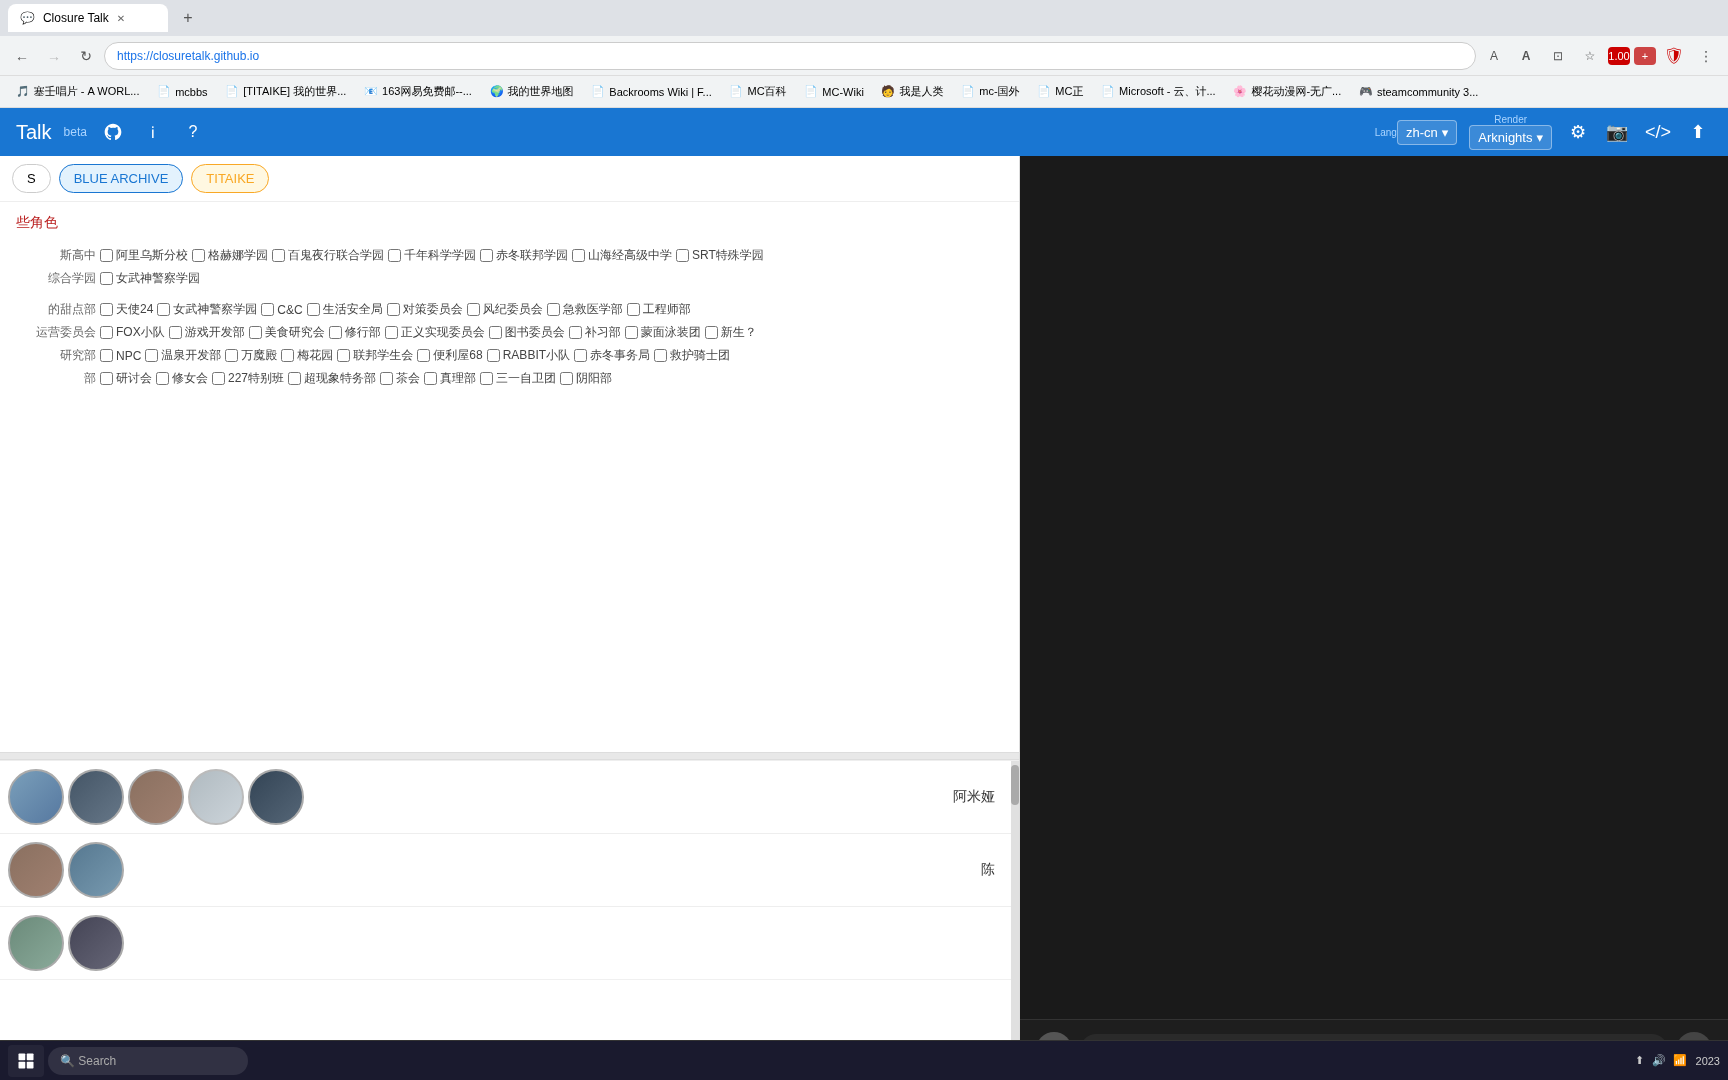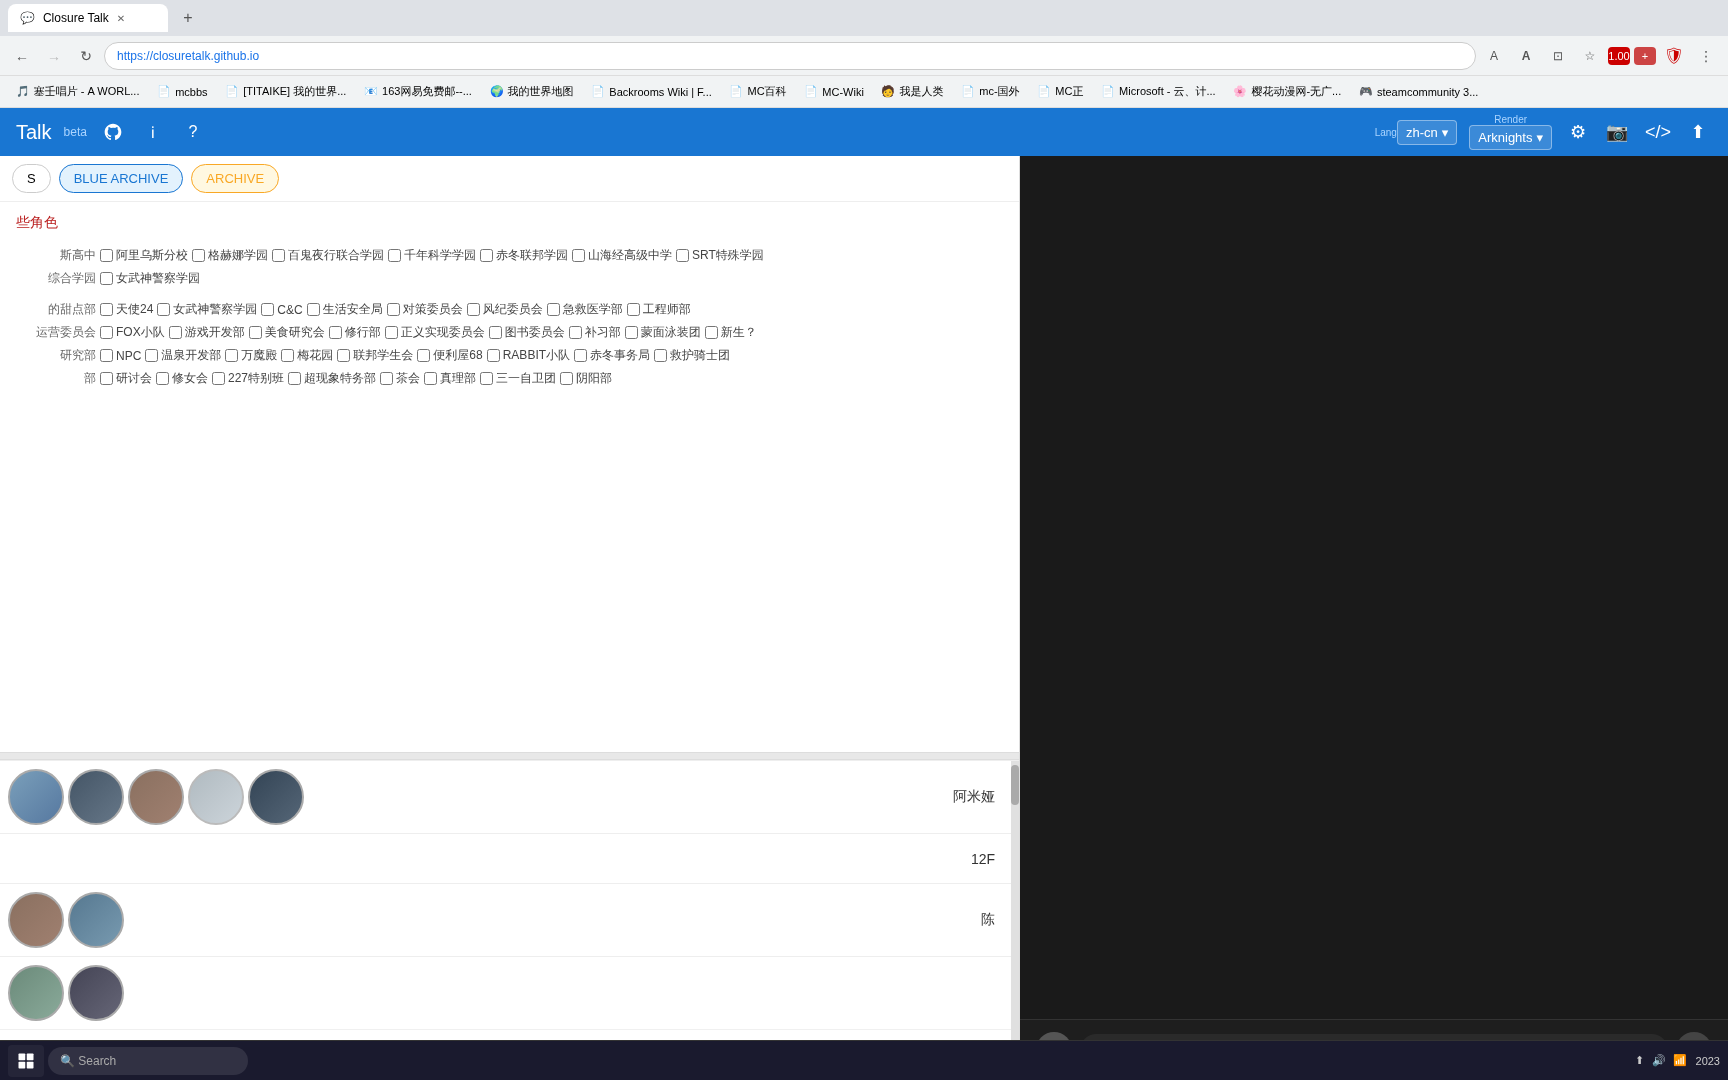--- a/index.html
+++ b/index.html
@@ -142,21 +142,21 @@
   <span class="header-icon" style="font-size:18px;">⬆</span>
 </div>
 
 <div class="main-layout">
 
   <div class="left-panel" style="width:1020px;border-right:1px solid #ddd;">
 
     <div class="tabs-bar">
       <button class="tab-btn">S</button>
       <button class="tab-btn active-blue">BLUE ARCHIVE</button>
-      <button class="tab-btn active-custom">ARCHIVE</button>
+      <button class="tab-btn active-custom">TITAIKE</button>
     </div>
 
     <div class="filter-section">
       <div class="section-title">些角色</div>
 
       <div class="filter-row">
         <span class="filter-row-label">斯高中</span>
         <label class="checkbox-item">
             <input type="checkbox" style="">
             <span class="checkbox-label">阿里乌斯分校</span>
@@ -363,24 +363,20 @@
           <div class="avatar-placeholder cool" style="width:56px;height:56px;border-radius:50%;border:2px solid #aaa;background:linear-gradient(135deg,#7a9fba 0%,#5678a0 100%);"></div>
           <div class="avatar-placeholder dark" style="width:56px;height:56px;border-radius:50%;border:2px solid #aaa;background:linear-gradient(135deg,#445566 0%,#667788 100%);"></div>
           <div class="avatar-placeholder warm" style="width:56px;height:56px;border-radius:50%;border:2px solid #aaa;background:linear-gradient(135deg,#8a7060 0%,#a08070 100%);"></div>
           <div class="avatar-placeholder light" style="width:56px;height:56px;border-radius:50%;border:2px solid #bbb;background:linear-gradient(135deg,#b0bac0 0%,#ccd4da 100%);"></div>
           <div class="avatar-placeholder dark" style="width:56px;height:56px;border-radius:50%;border:2px solid #aaa;background:linear-gradient(135deg,#334455 0%,#556677 100%);"></div>
         </div>
         <span class="char-name">阿米娅</span>
       </div>
 
 
-      <div class="char-row" style="border-bottom:1px solid #eee;padding:8px 24px 8px 8px;min-height:50px;">
-        <div class="char-avatars"></div>
-        <span class="char-name">12F</span>
-      </div>
 
       <div class="char-row" style="border-bottom:1px solid #eee;padding:8px 24px 8px 8px;">
         <div class="char-avatars">
           <div style="width:56px;height:56px;border-radius:50%;border:2px solid #aaa;background:linear-gradient(135deg,#8a7060 0%,#a08070 100%);"></div>
           <div style="width:56px;height:56px;border-radius:50%;border:2px solid #aaa;background:linear-gradient(135deg,#567890 0%,#789ab0 100%);"></div>
         </div>
         <span class="char-name">陈</span>
       </div>
 
       <div class="char-row" style="padding:8px 24px 8px 8px;">

